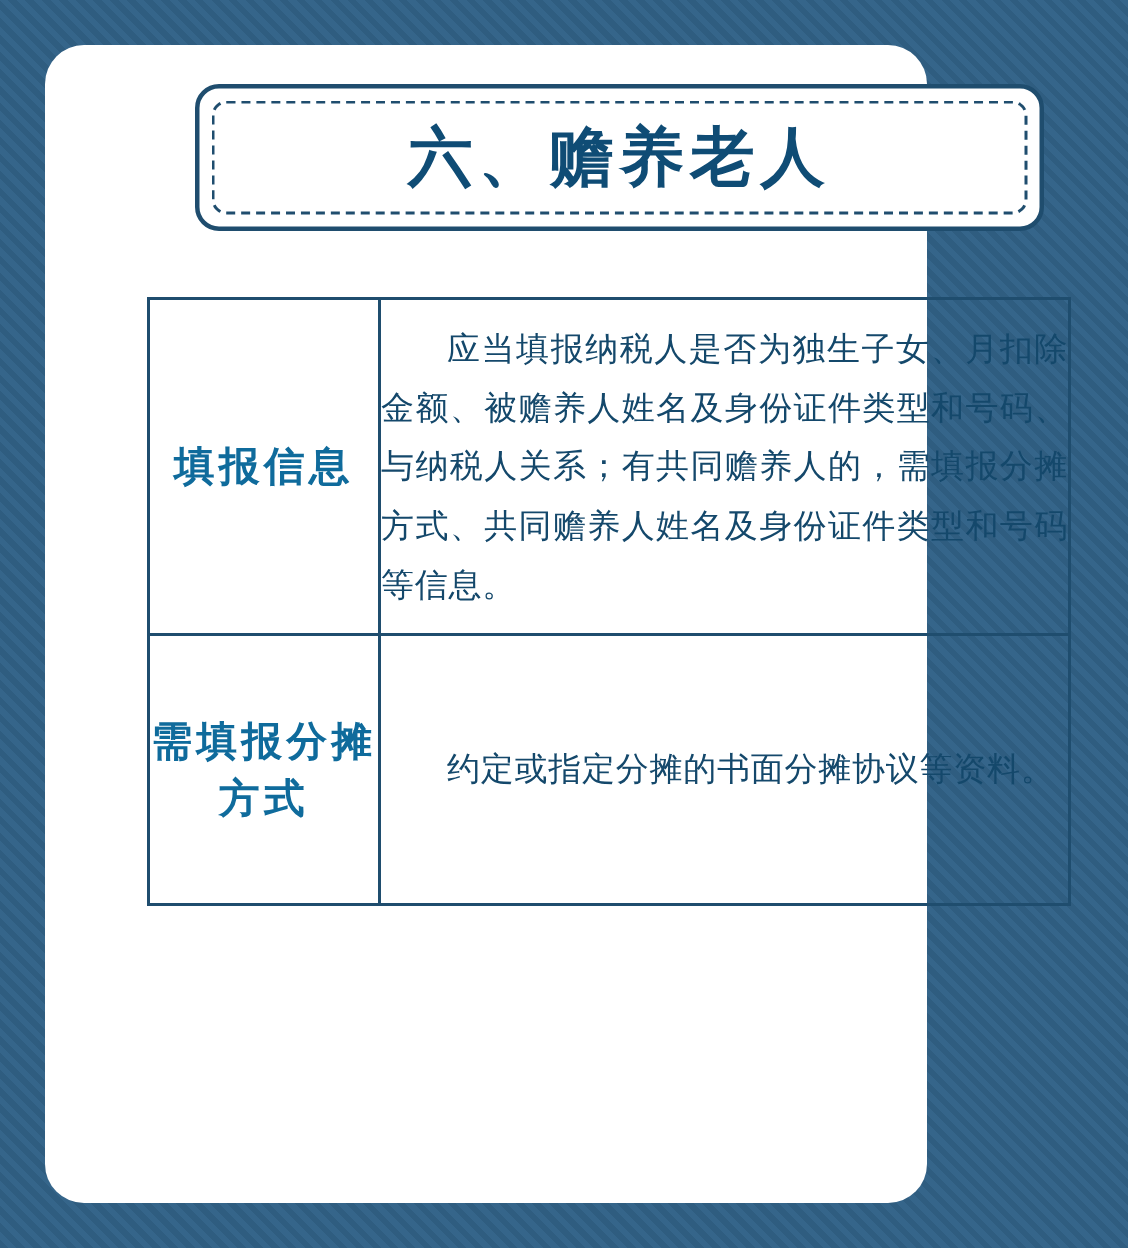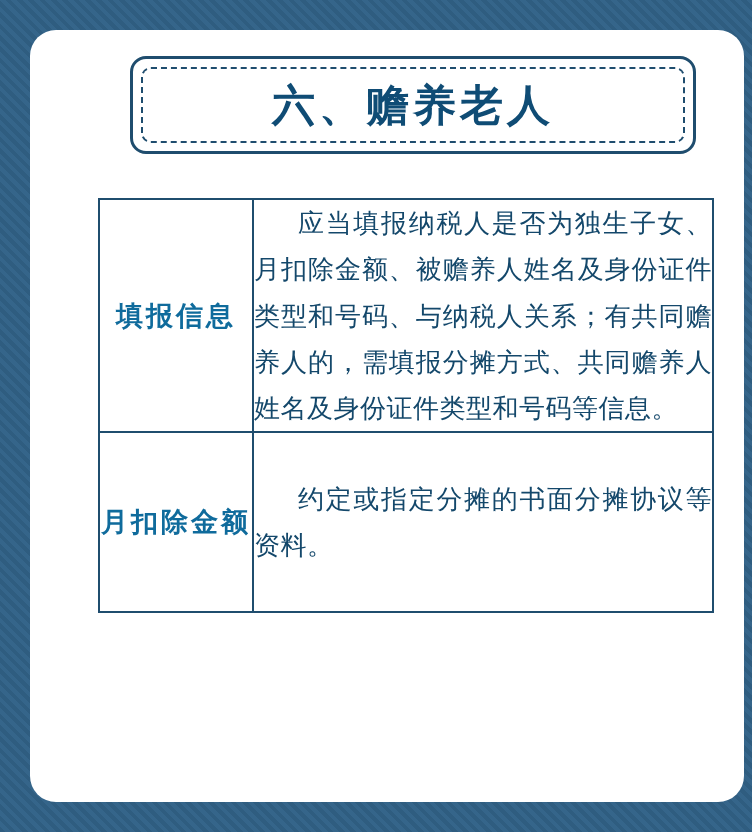--- a/index.html
+++ b/index.html
@@ -23,21 +23,21 @@
         #2f5d80 0px,
         #2f5d80 4px,
         #35658a 4px,
         #35658a 8px
       );
   }
   .card {
     position: absolute;
     left: 30px;
     top: 30px;
-    width: 714px;
+    width: 588px;
     height: 772px;
     background: #ffffff;
     border-radius: 26px;
   }
   
   .title-banner {
     position: absolute;
     left: 100px;
     top: 26px;
     width: 566px;
@@ -96,21 +96,21 @@
     font-weight: bold;
     color: #0f6b9c;
     line-height: 1.42;
     letter-spacing: 3px;
   }
   .cell-body {
     padding: 18px 18px 18px 18px;
   }
   .body-text {
     font-family: "Liberation Sans", sans-serif;
-    font-size: 26px;
+    font-size: 22px;
     color: #14486b;
     line-height: 1.78;
     text-align: justify;
     text-indent: 44px;
     letter-spacing: 0.5px;
   }
   .row-1 .cell-label { height: 222px; text-align: center; }
   .row-2 .cell-label { height: 178px; }
   .row-3 .cell-label { height: 178px; }
 </style>
@@ -131,21 +131,21 @@
           <tr class="row-1">
         <td class="cell-label">
           <div class="label-text">填报信息</div>
         </td>
         <td class="cell-body">
           <div class="body-text">应当填报纳税人是否为独生子女、月扣除金额、被赡养人姓名及身份证件类型和号码、与纳税人关系；有共同赡养人的，需填报分摊方式、共同赡养人姓名及身份证件类型和号码等信息。</div>
         </td>
       </tr>
       <tr class="row-2">
         <td class="cell-label">
-          <div class="label-text">月扣除金额</div>
+          <div class="label-text">需填报分摊方式</div>
         </td>
         <td class="cell-body">
           <div class="body-text">约定或指定分摊的书面分摊协议等资料。</div>
         </td>
       </tr>
     </tbody>
       </table>
 
   </div>
 </div>

